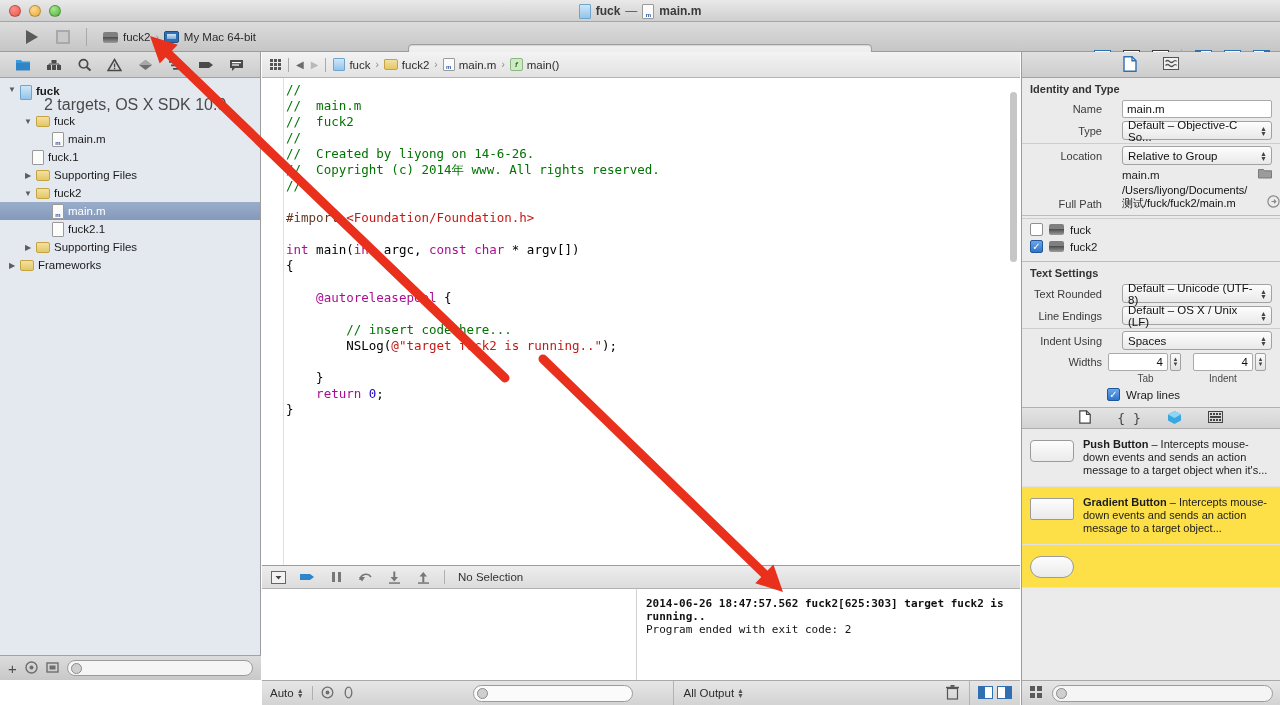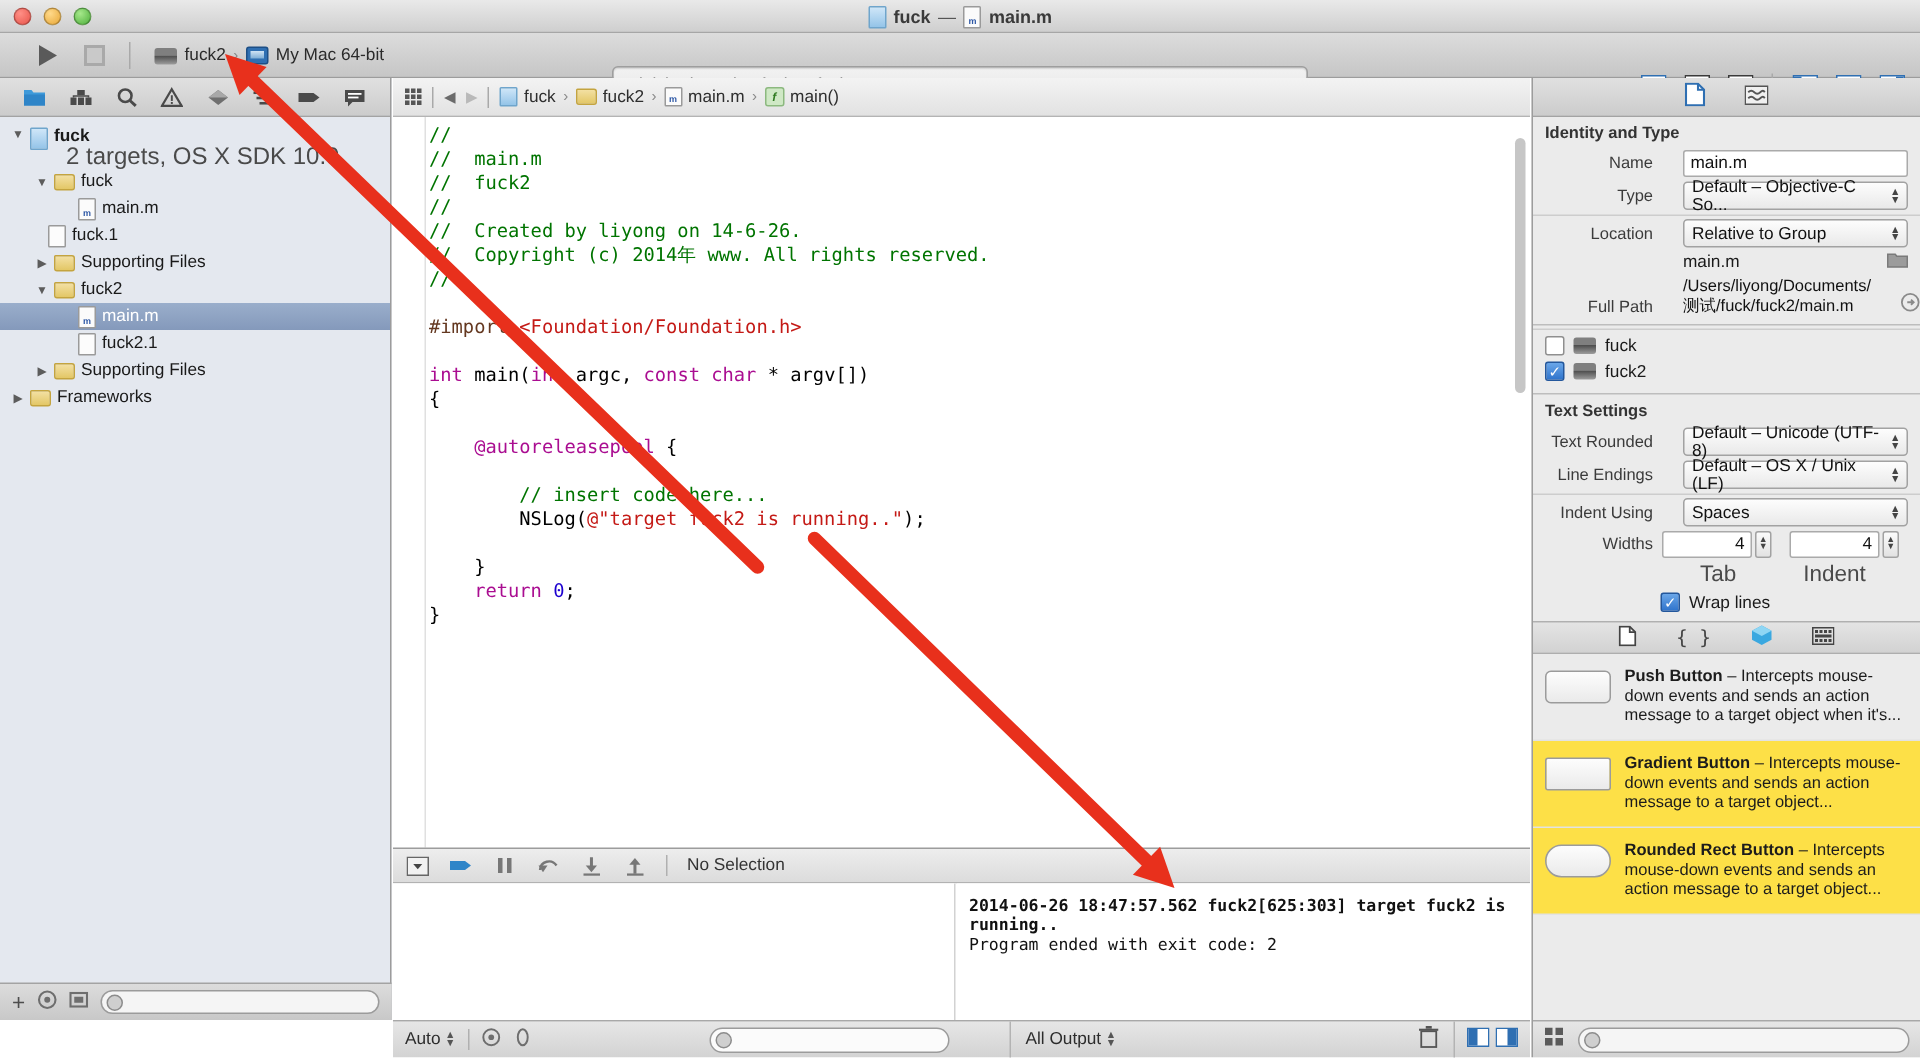--- a/index.html
+++ b/index.html
@@ -183,21 +183,21 @@
           display:flex;align-items:center;justify-content:center;cursor:pointer;}
   .cbox.on{ background:linear-gradient(to bottom,#6aa6e8,#2f74cc); border-color:#23579c; color:#fff; font-size:10px;}
   .tgt-ico{ width:15px;height:11px;border-radius:2px;
             background:linear-gradient(to bottom,#7f7f7f 0%,#7f7f7f 45%,#4e4e4e 48%,#9d9d9d 100%);}
   .widths-row { display:flex; align-items:center; margin:2px 8px; gap:0; }
   .numfield { width:60px;height:18px;background:#fff;border:1px solid #aaa;border-radius:2px;
               font-size:11.5px;color:#111;text-align:right;padding-right:4px;display:flex;align-items:center;justify-content:flex-end;}
   .numstep { width:11px;height:18px;margin-left:2px;background:linear-gradient(to bottom,#fbfbfb,#e2e2e2);
              border:1px solid #a2a2a2;border-radius:2px;display:flex;flex-direction:column;
              align-items:center;justify-content:center;line-height:5px;font-size:6px;color:#444;cursor:pointer;}
-  .subcap { display:flex; margin:0 8px 2px 8px; font-size:15px; color:#4a4a4a; }
+  .subcap { display:flex; margin:0 8px 2px 8px; font-size:10px; color:#4a4a4a; }
   .lib-tabs { height:22px; background:linear-gradient(to bottom,#e4e4e4,#d2d2d2);
               border-top:1px solid #b0b0b0; border-bottom:1px solid #aeaeae;
               display:flex; align-items:center; justify-content:center; gap:26px; }
   .lib-list { background:#fde047; }
   .lib-item { display:flex; gap:9px; padding:9px 8px; border-bottom:1px solid #e2e2e2; cursor:pointer; }
   .lib-item.sel { background:#ebebeb; }
   .lib-thumb { width:44px; height:22px; flex:none; margin-top:2px;
                background:linear-gradient(to bottom,#fdfdfd,#eaeaea); border:1px solid #9b9b9b; border-radius:4px; }
   .lib-thumb.sq { border-radius:2px; }
   .lib-thumb.pill { border-radius:11px; }
@@ -777,21 +777,20 @@
         <div class="lib-item sel">
           <span class="lib-thumb "></span>
           <span class="lib-text"><b>Push Button</b> – Intercepts mouse-down events and sends an action message to a target object when it's...</span>
         </div>
         <div class="lib-item">
           <span class="lib-thumb sq"></span>
           <span class="lib-text"><b>Gradient Button</b> – Intercepts mouse-down events and sends an action message to a target object...</span>
         </div>
         <div class="lib-item">
           <span class="lib-thumb pill"></span>
-          <span class="lib-text"><b>Rounded Rect Button</b> – Intercepts mouse-down events and sends an action message to a target object...</span>
         </div>
       </div>
     <div class="lib-footer">
       <span>
         <svg width="13" height="13" viewBox="0 0 13 13">
             <g fill="#5a5a5a">
               <rect x="0" y="0" width="5" height="5"></rect>
               <rect x="7" y="0" width="5" height="5"></rect>
               <rect x="0" y="7" width="5" height="5"></rect>
               <rect x="7" y="7" width="5" height="5"></rect>

